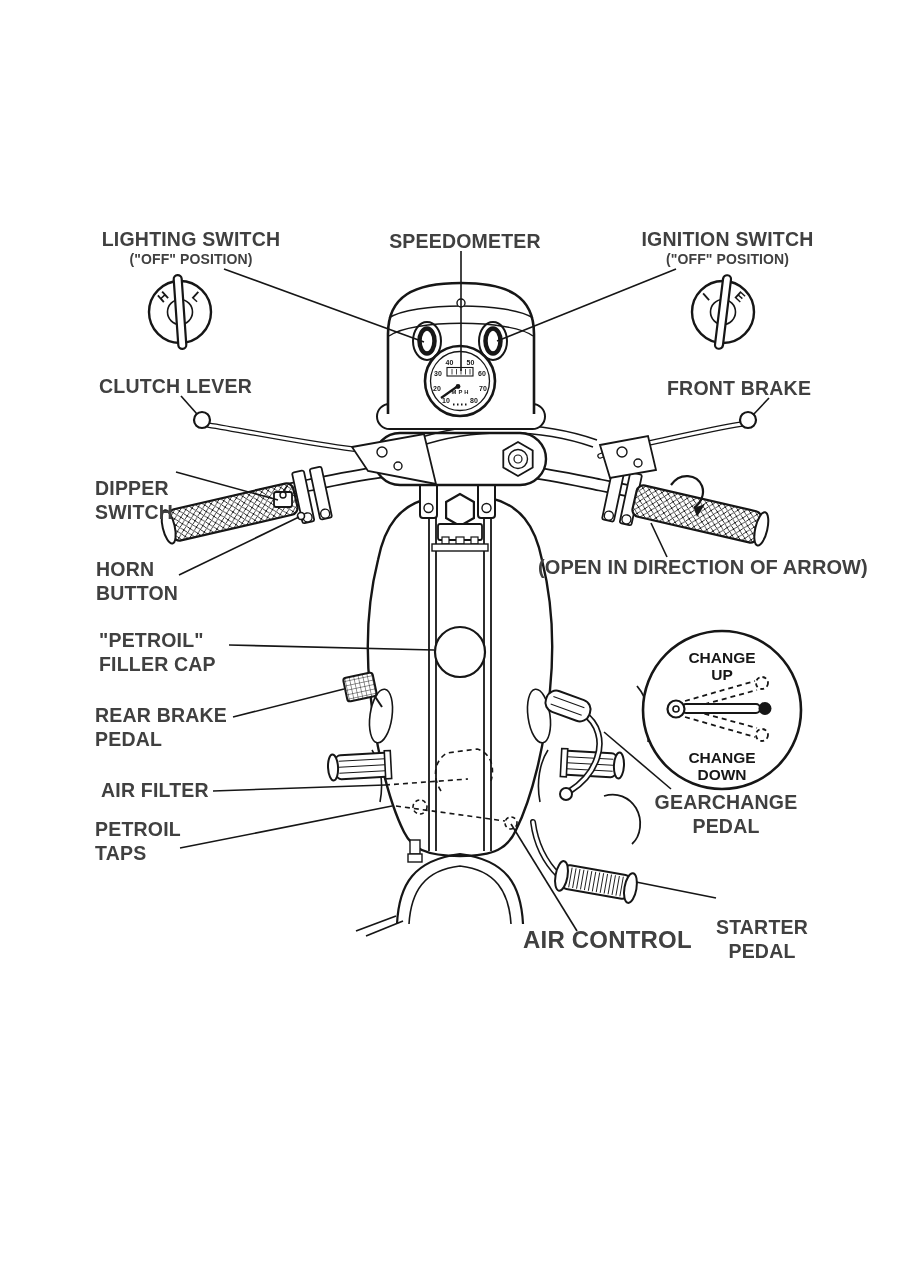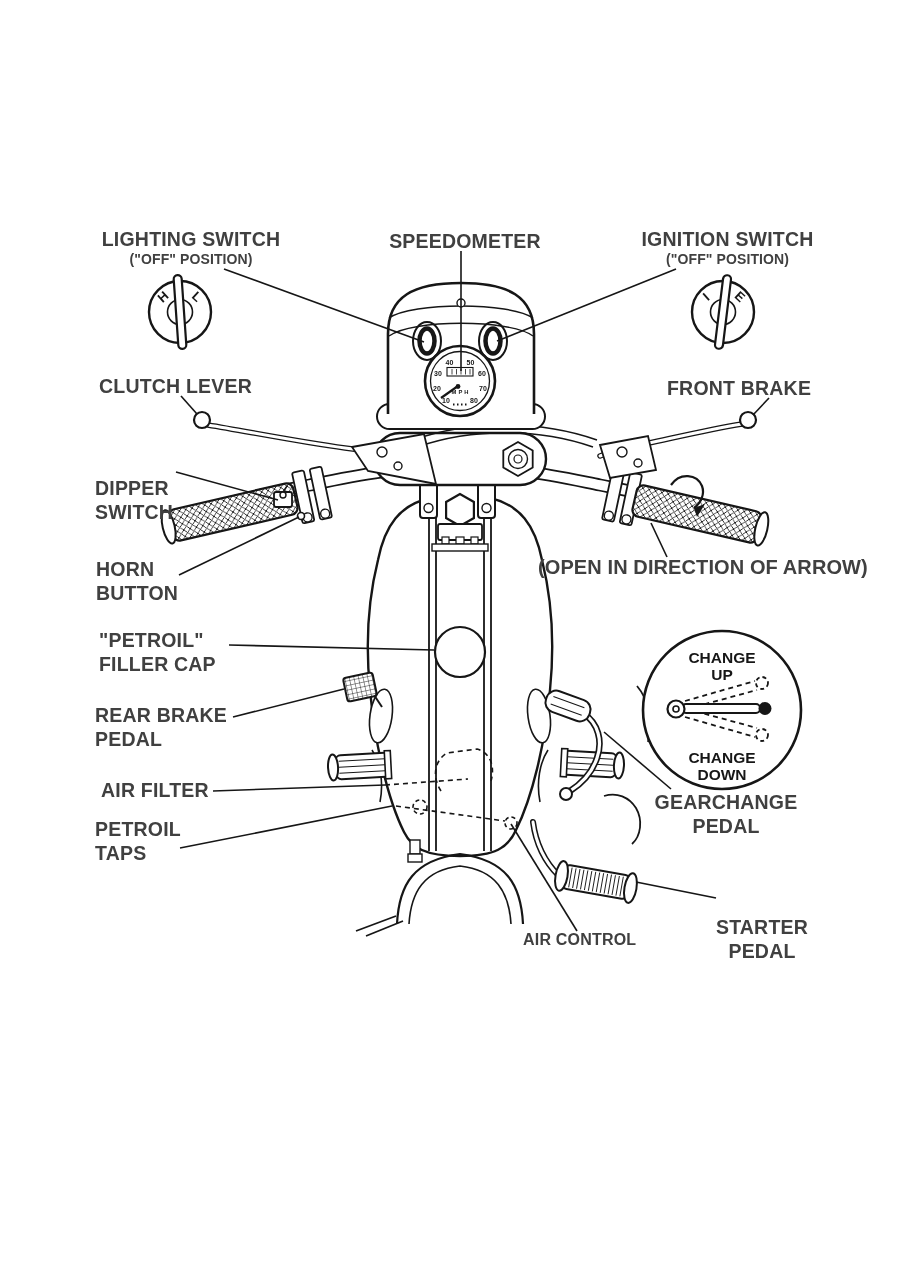--- a/index.html
+++ b/index.html
@@ -387,17 +387,17 @@
 <div class="lbl center" style="left:636px;top:790px;width:180px;">
   <span class="ln">GEARCHANGE</span>
   <span class="ln">PEDAL</span>
 </div>
 
 <div class="lbl center" style="left:699px;top:915px;width:126px;">
   <span class="ln">STARTER</span>
   <span class="ln">PEDAL</span>
 </div>
 
-<div class="lbl" style="left:523px;top:928px;font-size:16px;">
+<div class="lbl" style="left:523px;top:928px;font-size:24px;">
   <span class="ln">AIR CONTROL</span>
 </div>
 
 </div>
 
 </body></html>

